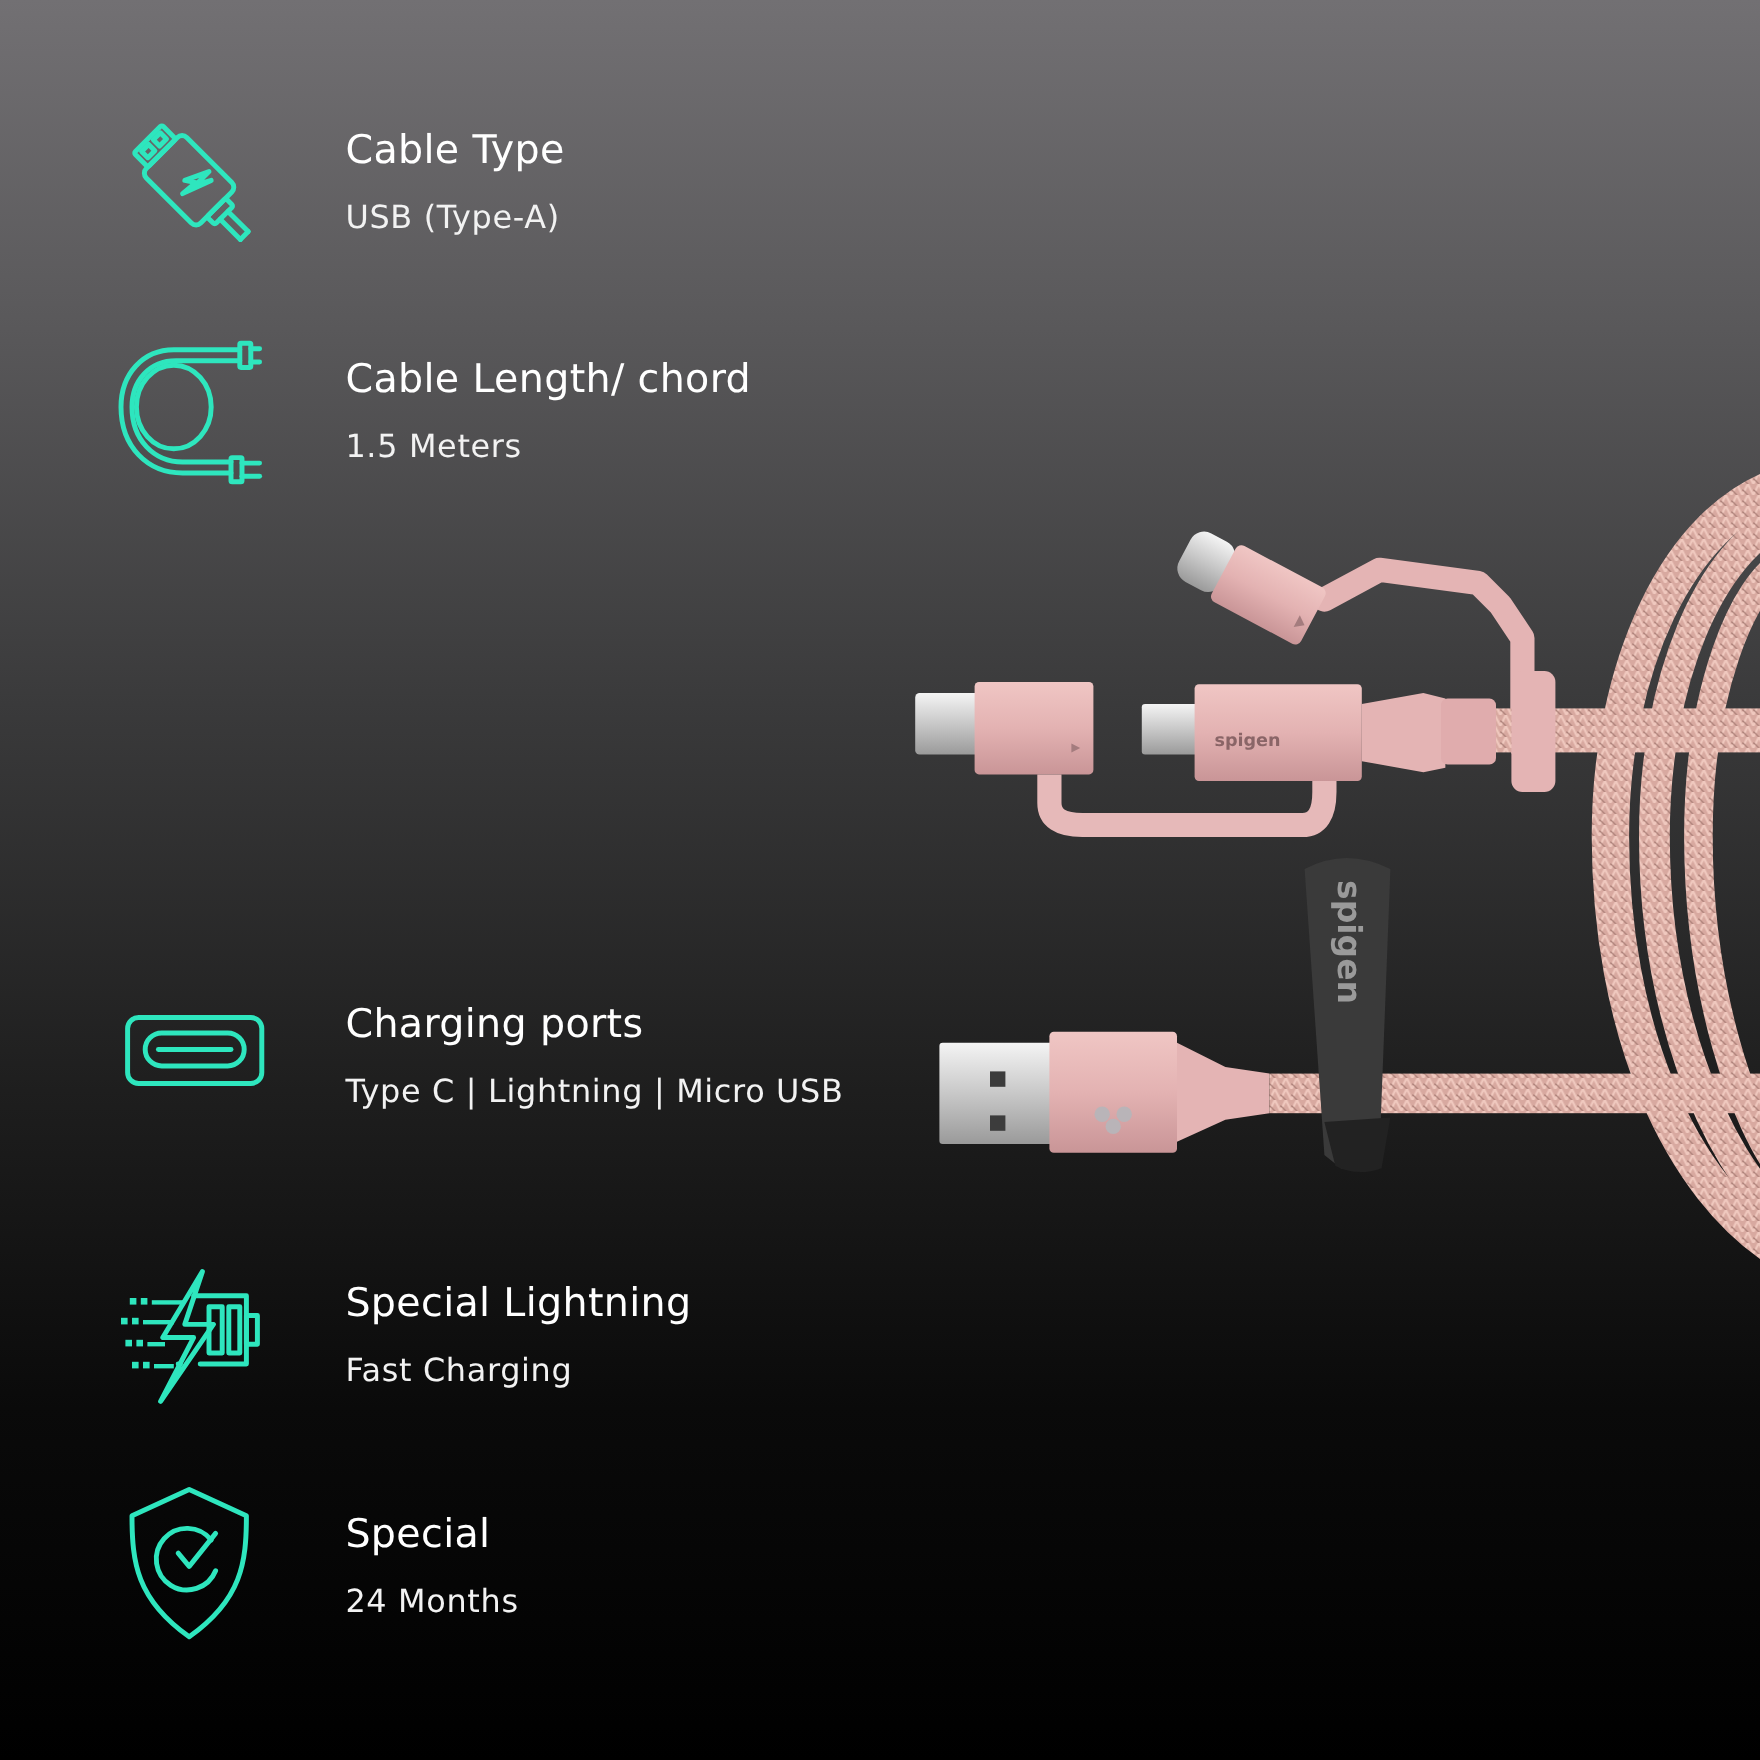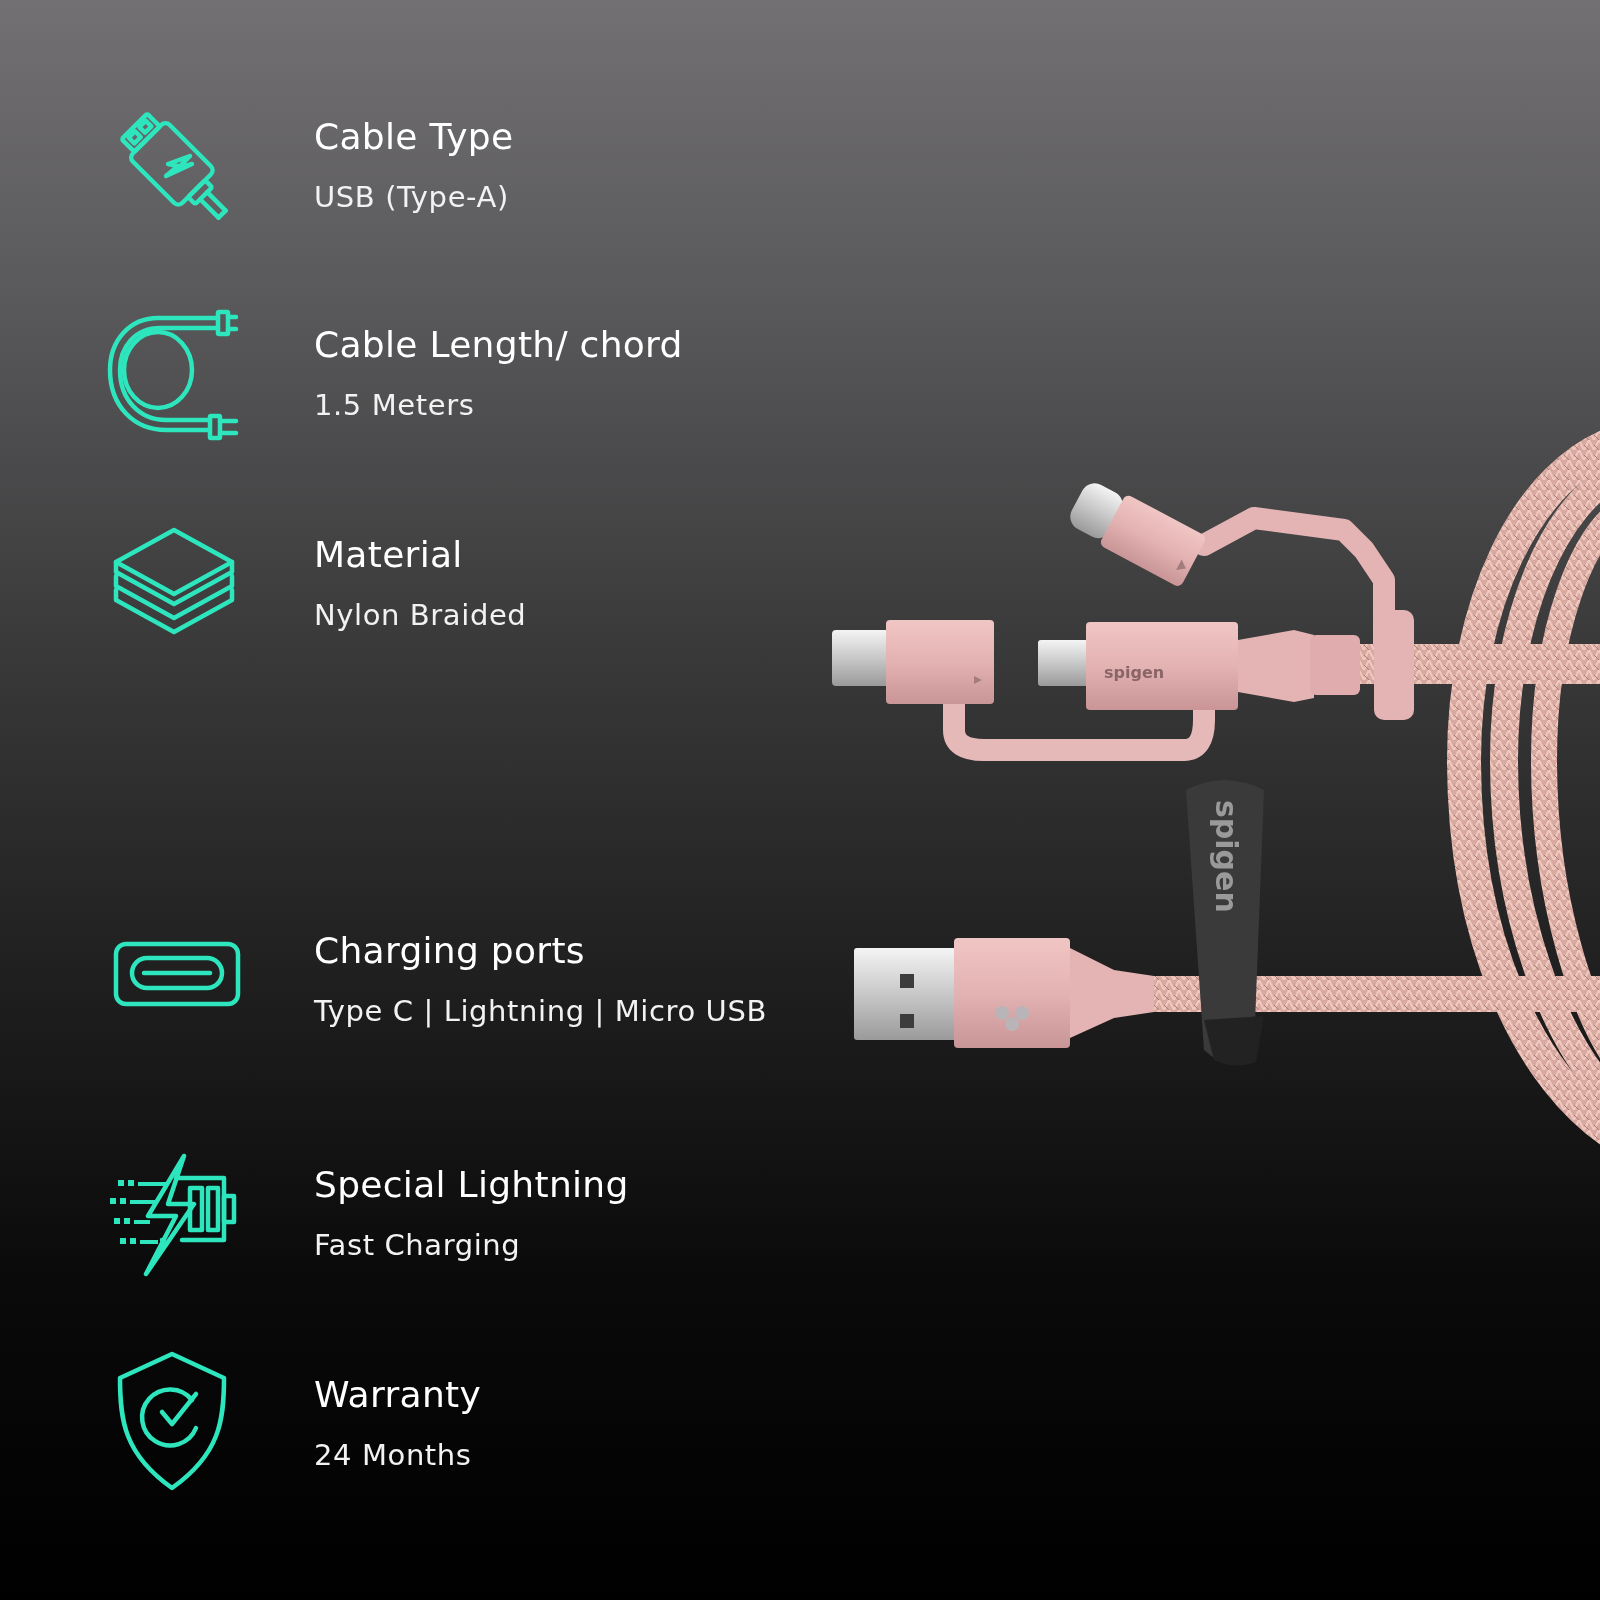--- a/index.html
+++ b/index.html
@@ -67,37 +67,23 @@
           <rect x="104" y="110" width="10" height="22" rx="1"></rect>
           <line x1="114" y1="115" x2="130" y2="115"></line>
           <line x1="114" y1="127" x2="130" y2="127"></line>
         </g>
       </svg>
     </div>
     <div class="title">Cable Length/ chord</div>
     <div class="value">1.5 Meters</div>
   </div>
 
-  <div class="feature" style="top:516px;">
-    <div class="icon">
-      <svg viewBox="0 0 136 136">
-        <g class="stroke">
-          <polygon points="68,14 126,46 68,78 10,46"></polygon>
-          <polyline points="10,46 10,56 68,88 126,56 126,46"></polyline>
-          <polyline points="10,60 10,70 68,102 126,70 126,60"></polyline>
-          <polyline points="10,74 10,84 68,116 126,84 126,74"></polyline>
-        </g>
-      </svg>
-    </div>
-    <div class="title">Material</div>
-    <div class="value">Nylon Braided</div>
-  </div>
-
-
-  <div class="feature" style="top:912px;">
+
+
+  <div class="feature" style="top:893px;">
     <div class="icon">
       <svg viewBox="0 0 136 136">
         <g class="stroke">
           <rect x="10" y="32" width="122" height="60" rx="10"></rect>
           <rect x="26" y="46" width="90" height="30" rx="15"></rect>
           <line x1="38" y1="61" x2="104" y2="61"></line>
         </g>
       </svg>
     </div>
     <div class="title">Charging ports</div>
@@ -138,21 +124,21 @@
   <div class="feature" style="top:1356px;">
     <div class="icon">
       <svg viewBox="0 0 136 136">
         <g class="stroke">
           <path d="M66 -2 L118 22 C118 64 114 98 66 132 C18 98 14 64 14 22 Z"></path>
           <path d="M86 44 A28 28 0 1 0 90 72"></path>
           <polyline points="56,56 66,68 90,38"></polyline>
         </g>
       </svg>
     </div>
-    <div class="title">Warranty</div>
+    <div class="title">Special</div>
     <div class="value">24 Months</div>
   </div>
 </div>
 
 <div class="product">
   <svg viewBox="0 0 800 730">
     <defs>
       <pattern id="braid" width="10" height="10" patternUnits="userSpaceOnUse">
         <rect width="10" height="10" fill="#d8a9a0"></rect>
         <path d="M0 10 L5 0 L10 10" fill="none" stroke="#f0c9bf" stroke-width="2"></path>

